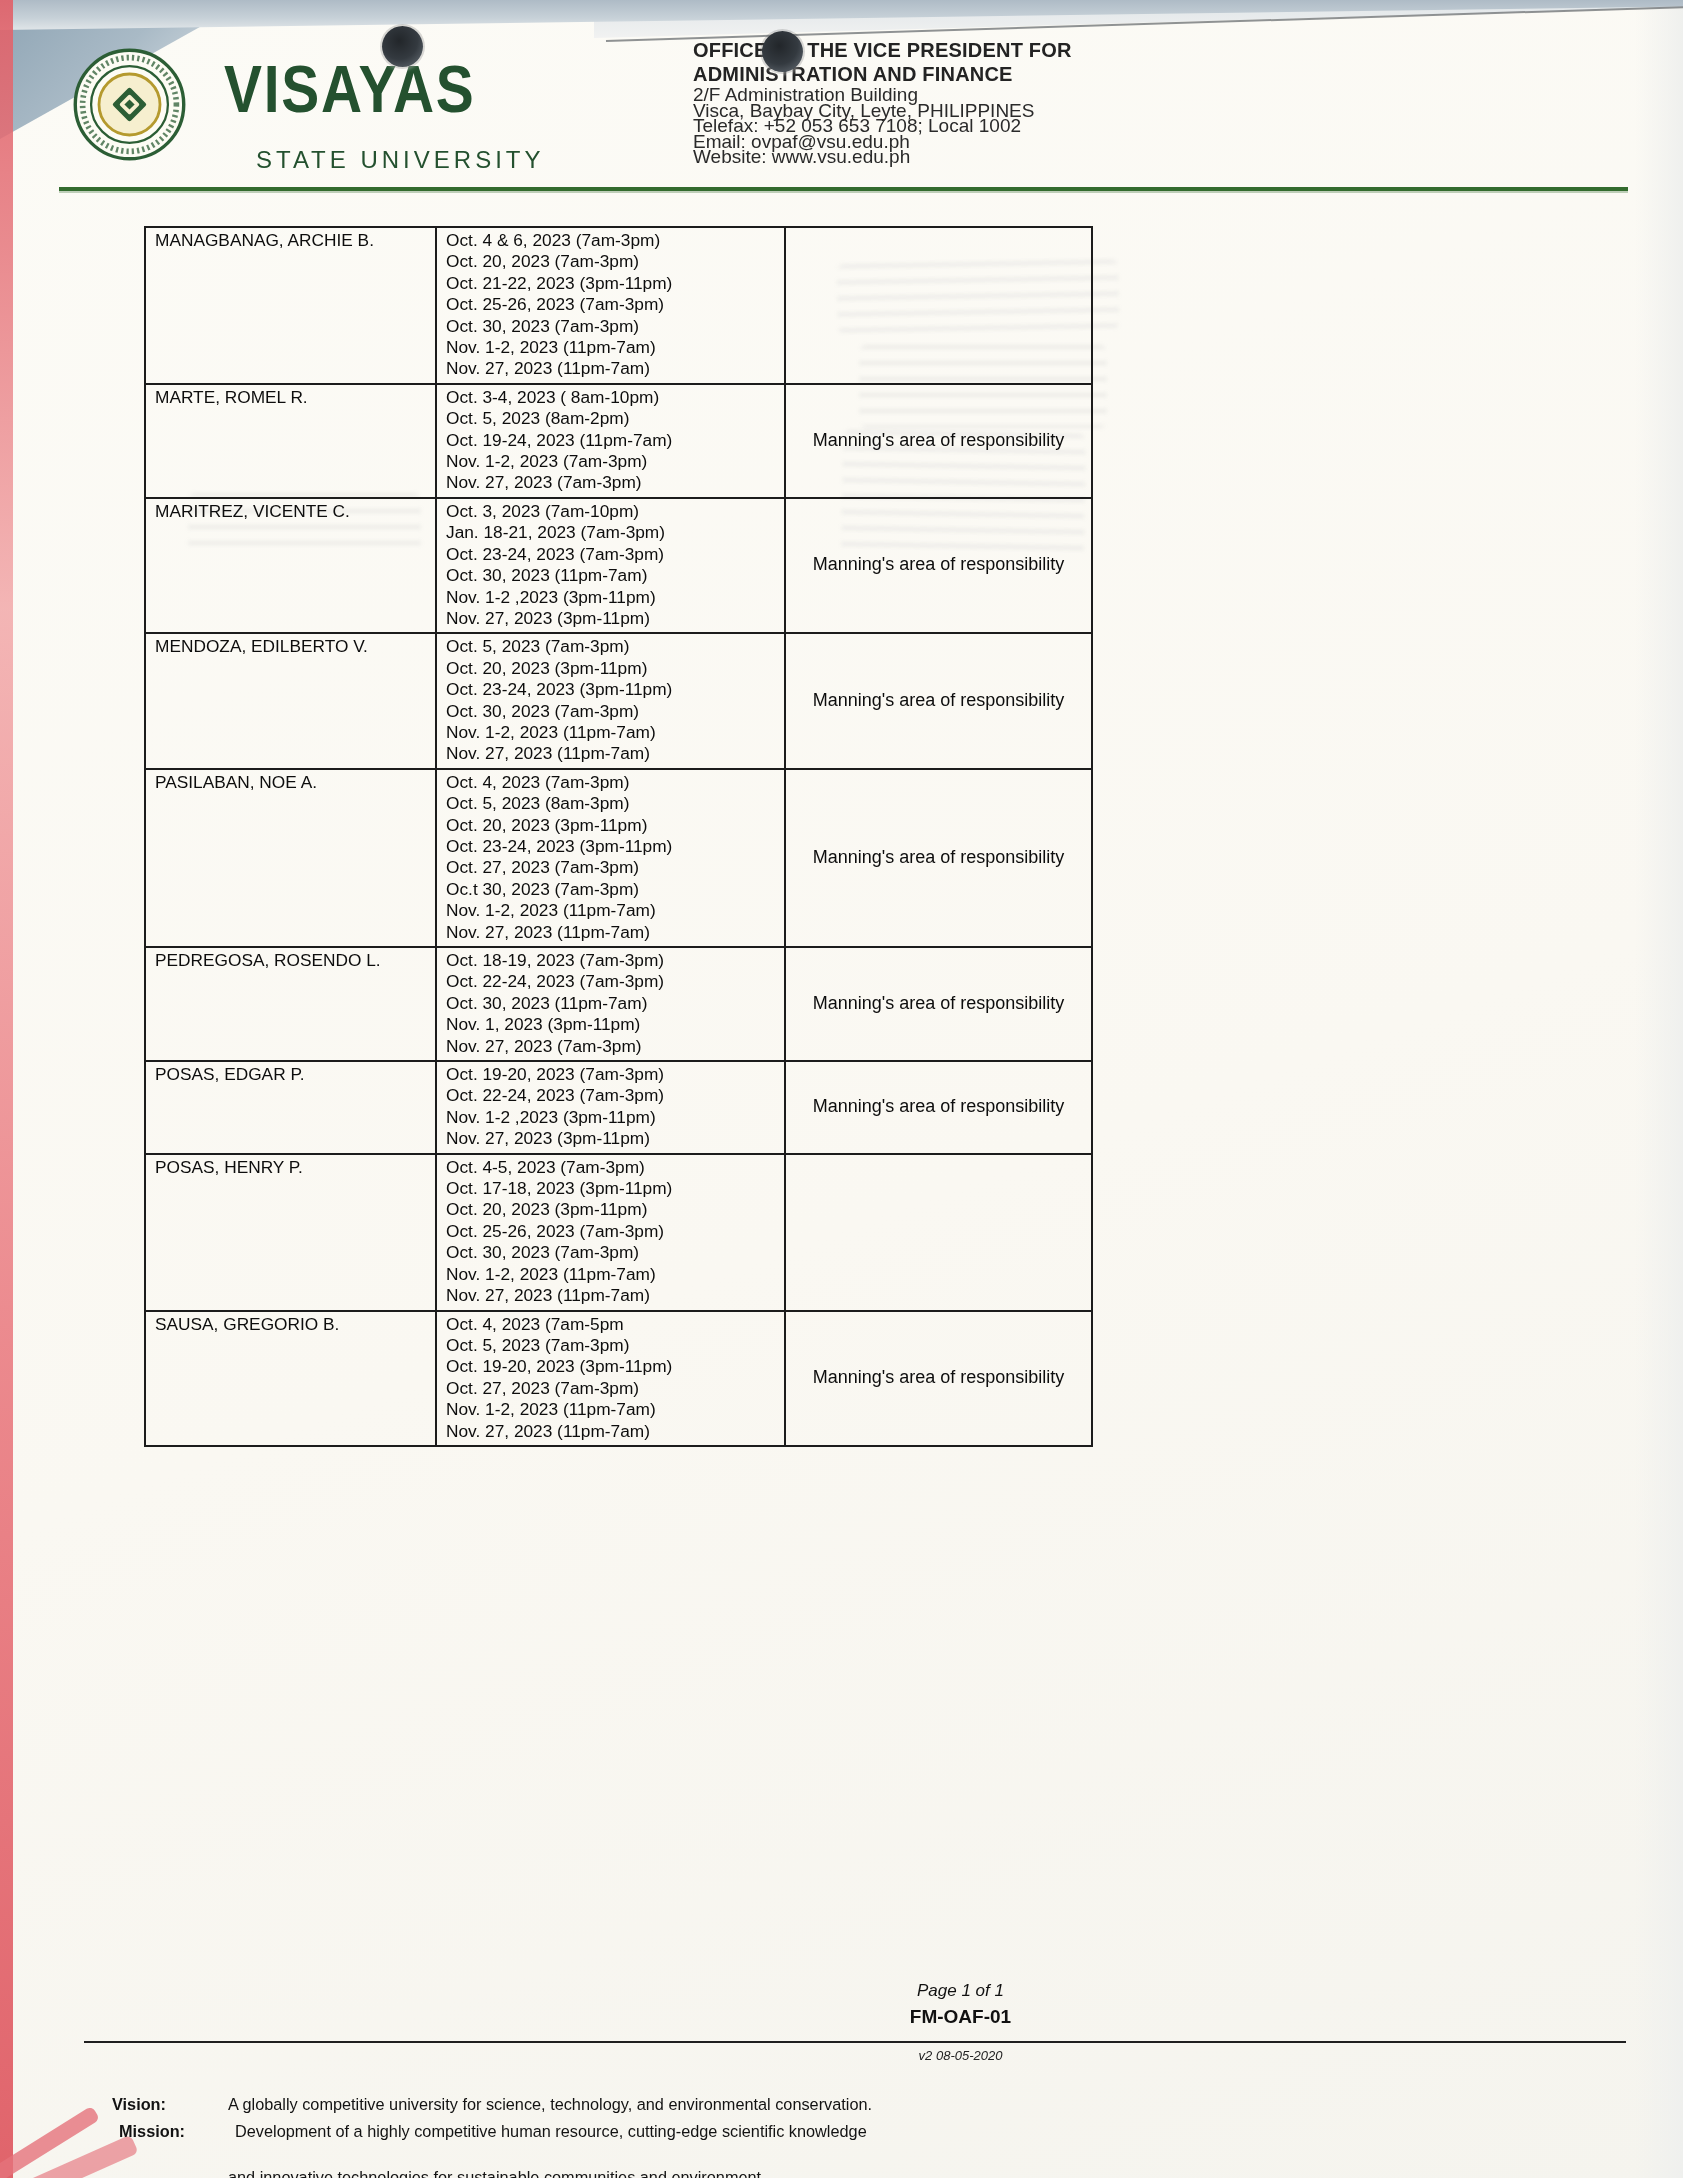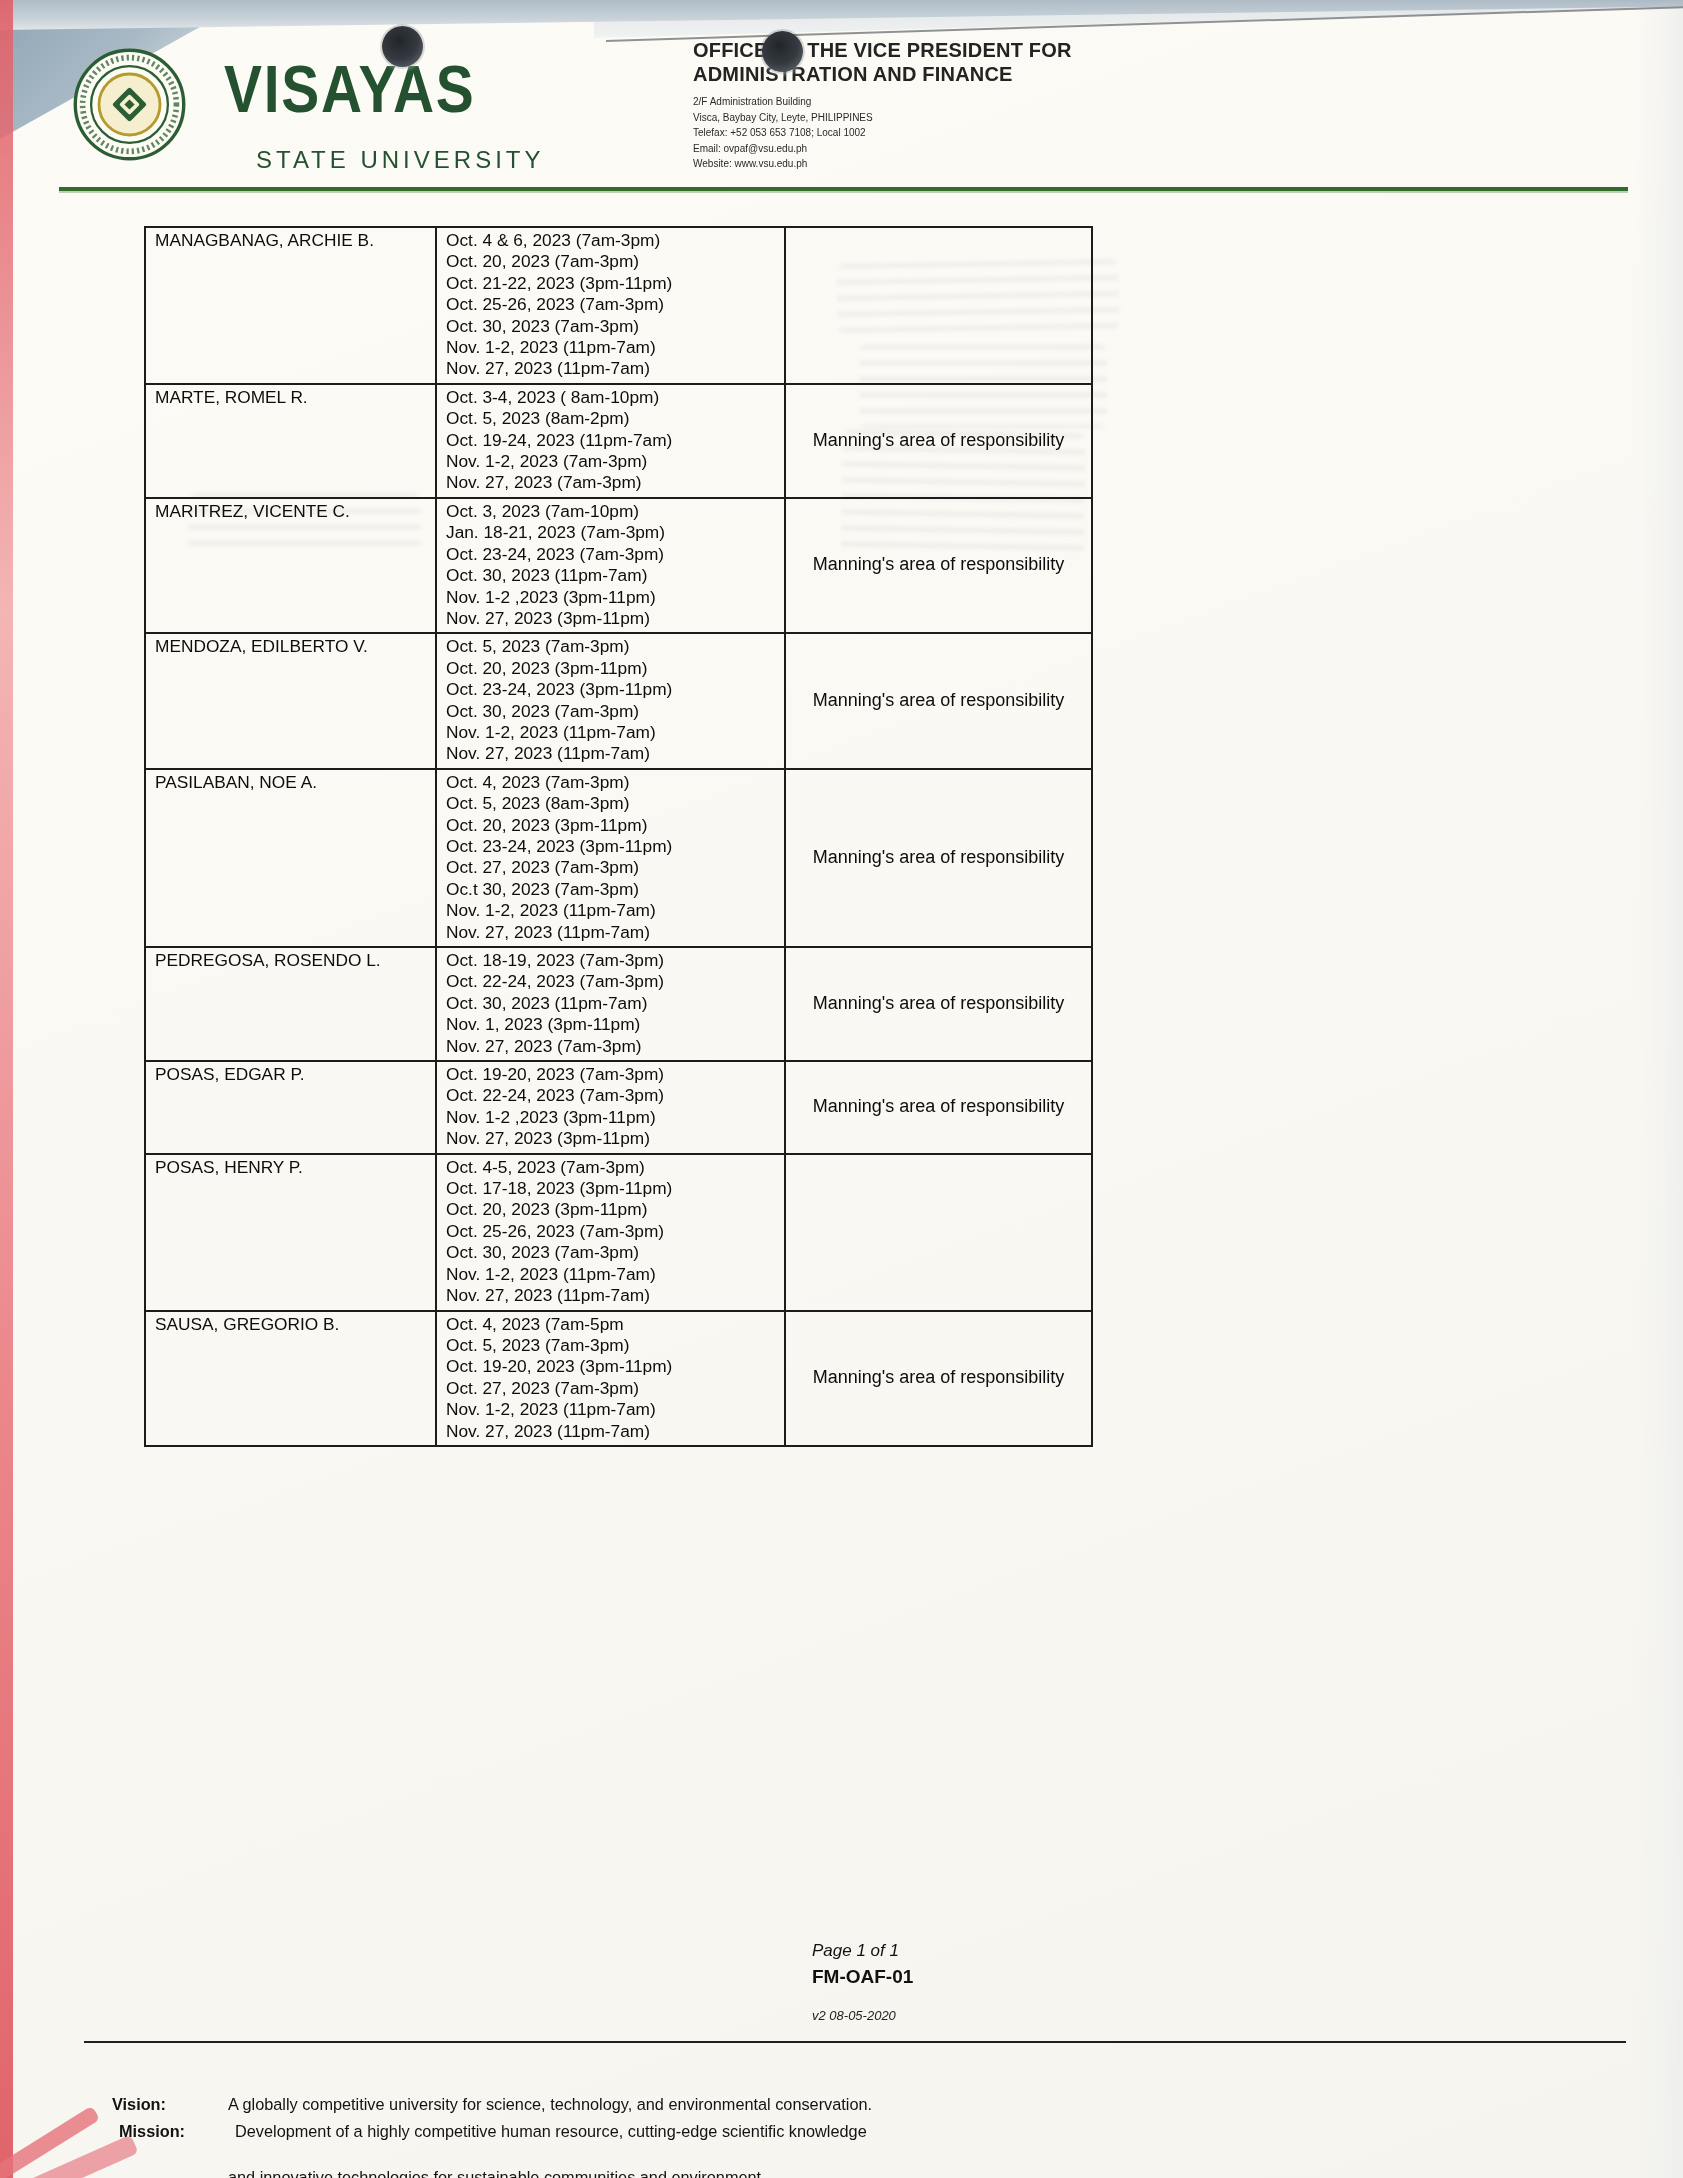--- a/index.html
+++ b/index.html
@@ -88,21 +88,21 @@
     position:absolute; left:166px; top:-8px; width:28px; height:13px;
     background:#3f7e40; border-radius:0 14px 0 14px; transform:rotate(-28deg);
   }
   .wordmark-sub{
     margin-top:24px; margin-left:32px;
     font-size:24px; color:var(--vsu-green); letter-spacing:4px; font-weight:500;
   }
 
   .office-block{ position:absolute; left:693px; top:38px; width:426px; z-index:6; }
   .office-title{ font-size:20px; font-weight:bold; color:#232323; line-height:24px; letter-spacing:0.2px; }
-  .office-contact{ margin-top:8px; font-size:10px; line-height:15.6px; color:#2a2a2a; }
+  .office-contact{ margin-top:1px; font-size:19px; line-height:15.6px; color:#2a2a2a; }
 
   .green-rule{
     position:absolute; left:59px; top:187px; width:1569px; height:4px; z-index:6;
     background:var(--rule-green);
     box-shadow:0 2px 0 rgba(51,107,46,.30);
   }
 
   
   .schedule-table{
     position:absolute; left:144px; top:226px; width:947px; z-index:6;
@@ -120,21 +120,21 @@
     vertical-align:middle; text-align:center; padding-left:6px;
     font-size:18px;
   }
 
   
   .footer-rule{
     position:absolute; left:84px; top:2041px; width:1542px; height:2px;
     background:#1f1f1f; z-index:6;
   }
   .page-meta{
-    position:absolute; left:812px; top:1941px; width:297px; text-align:left; z-index:6;
+    position:absolute; left:812px; top:1981px; width:297px; text-align:center; z-index:6;
   }
   .page-num{ font-style:italic; font-size:17px; color:#111; }
   .form-code{ font-weight:bold; font-size:19px; margin-top:5px; color:#111; }
   .form-ver{ font-style:italic; font-size:13px; margin-top:20px; color:#222; }
 
   .vm{ position:absolute; left:112px; z-index:6; font-size:16.3px; color:#131313; }
   .vm .vm-label{ display:inline-block; width:116px; font-weight:bold; }
   .vision{ top:2095px; }
   .mission{ top:2122px;margin-left:7px; }
   .mission2{ top:2168px; left:228px; }

